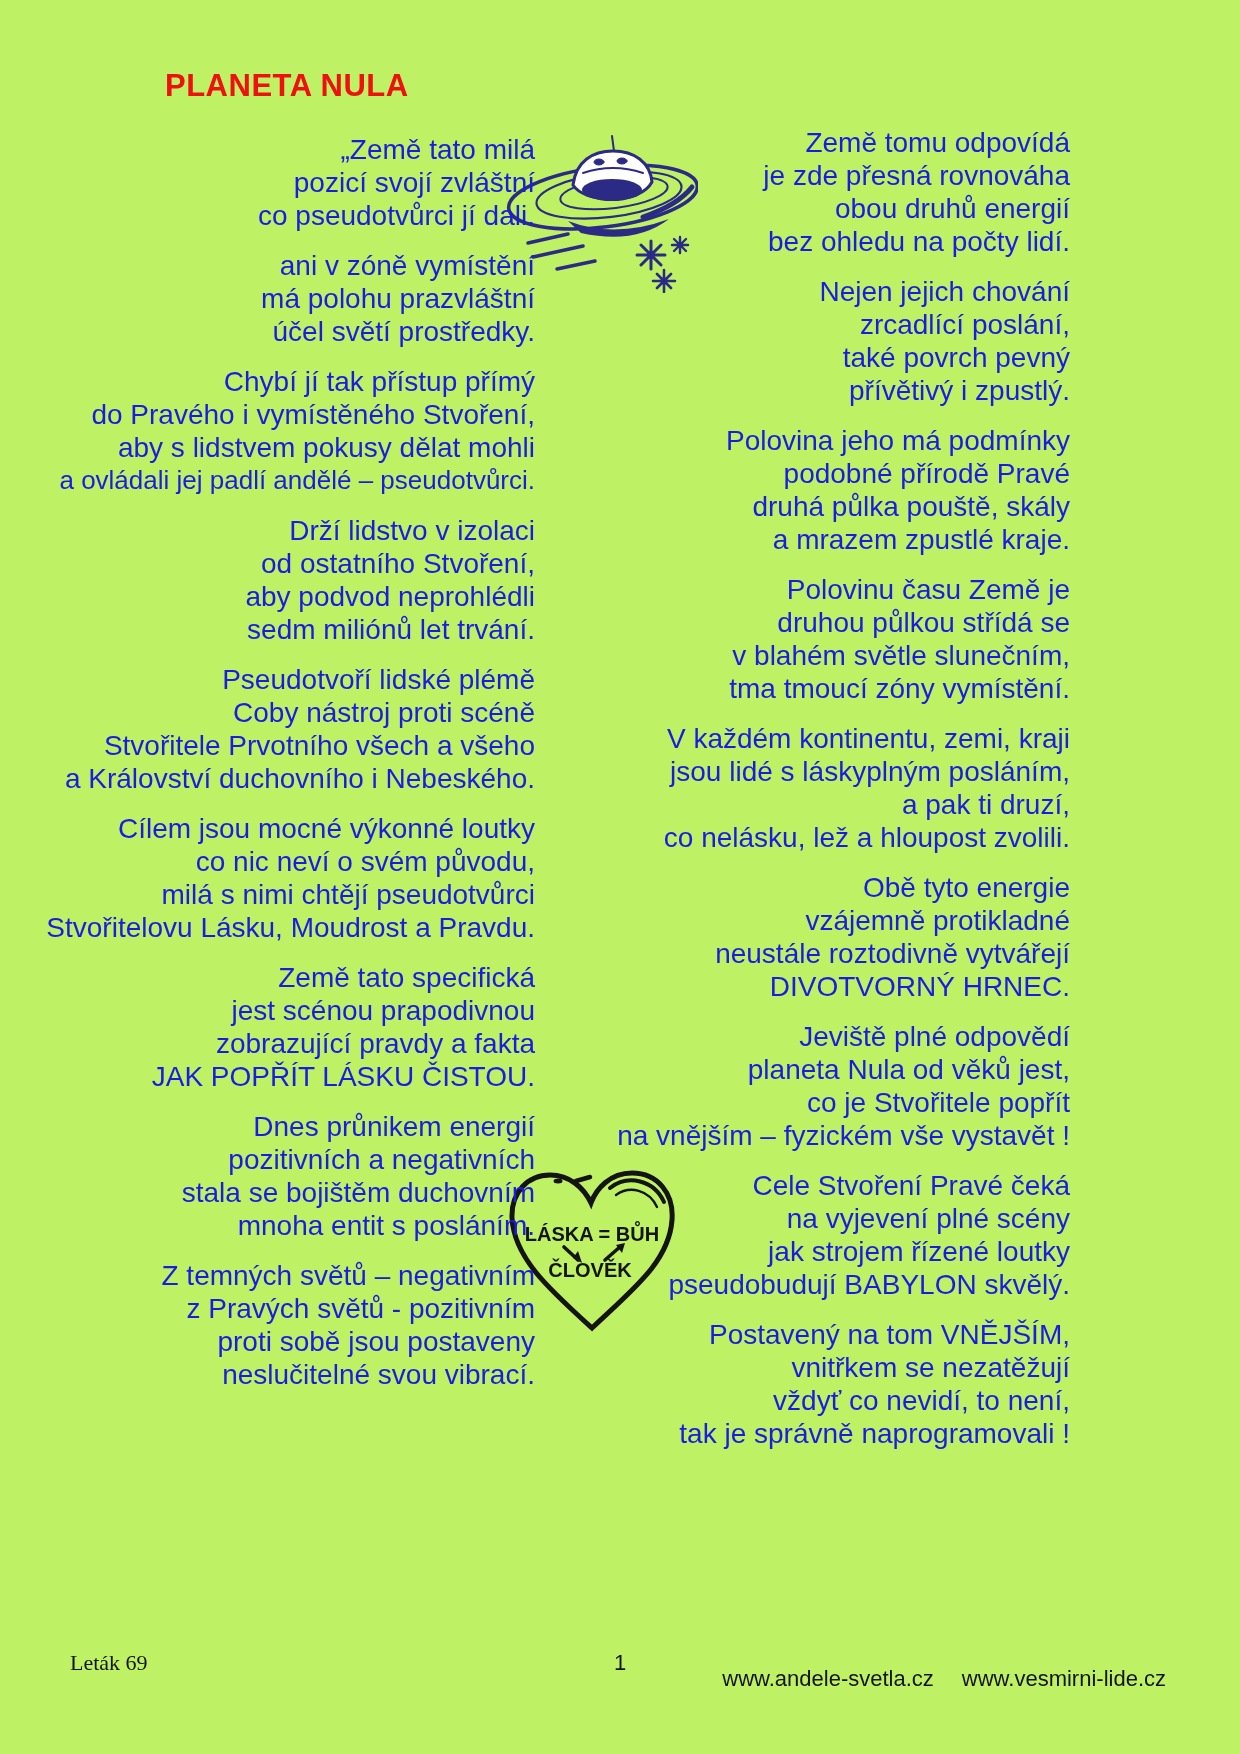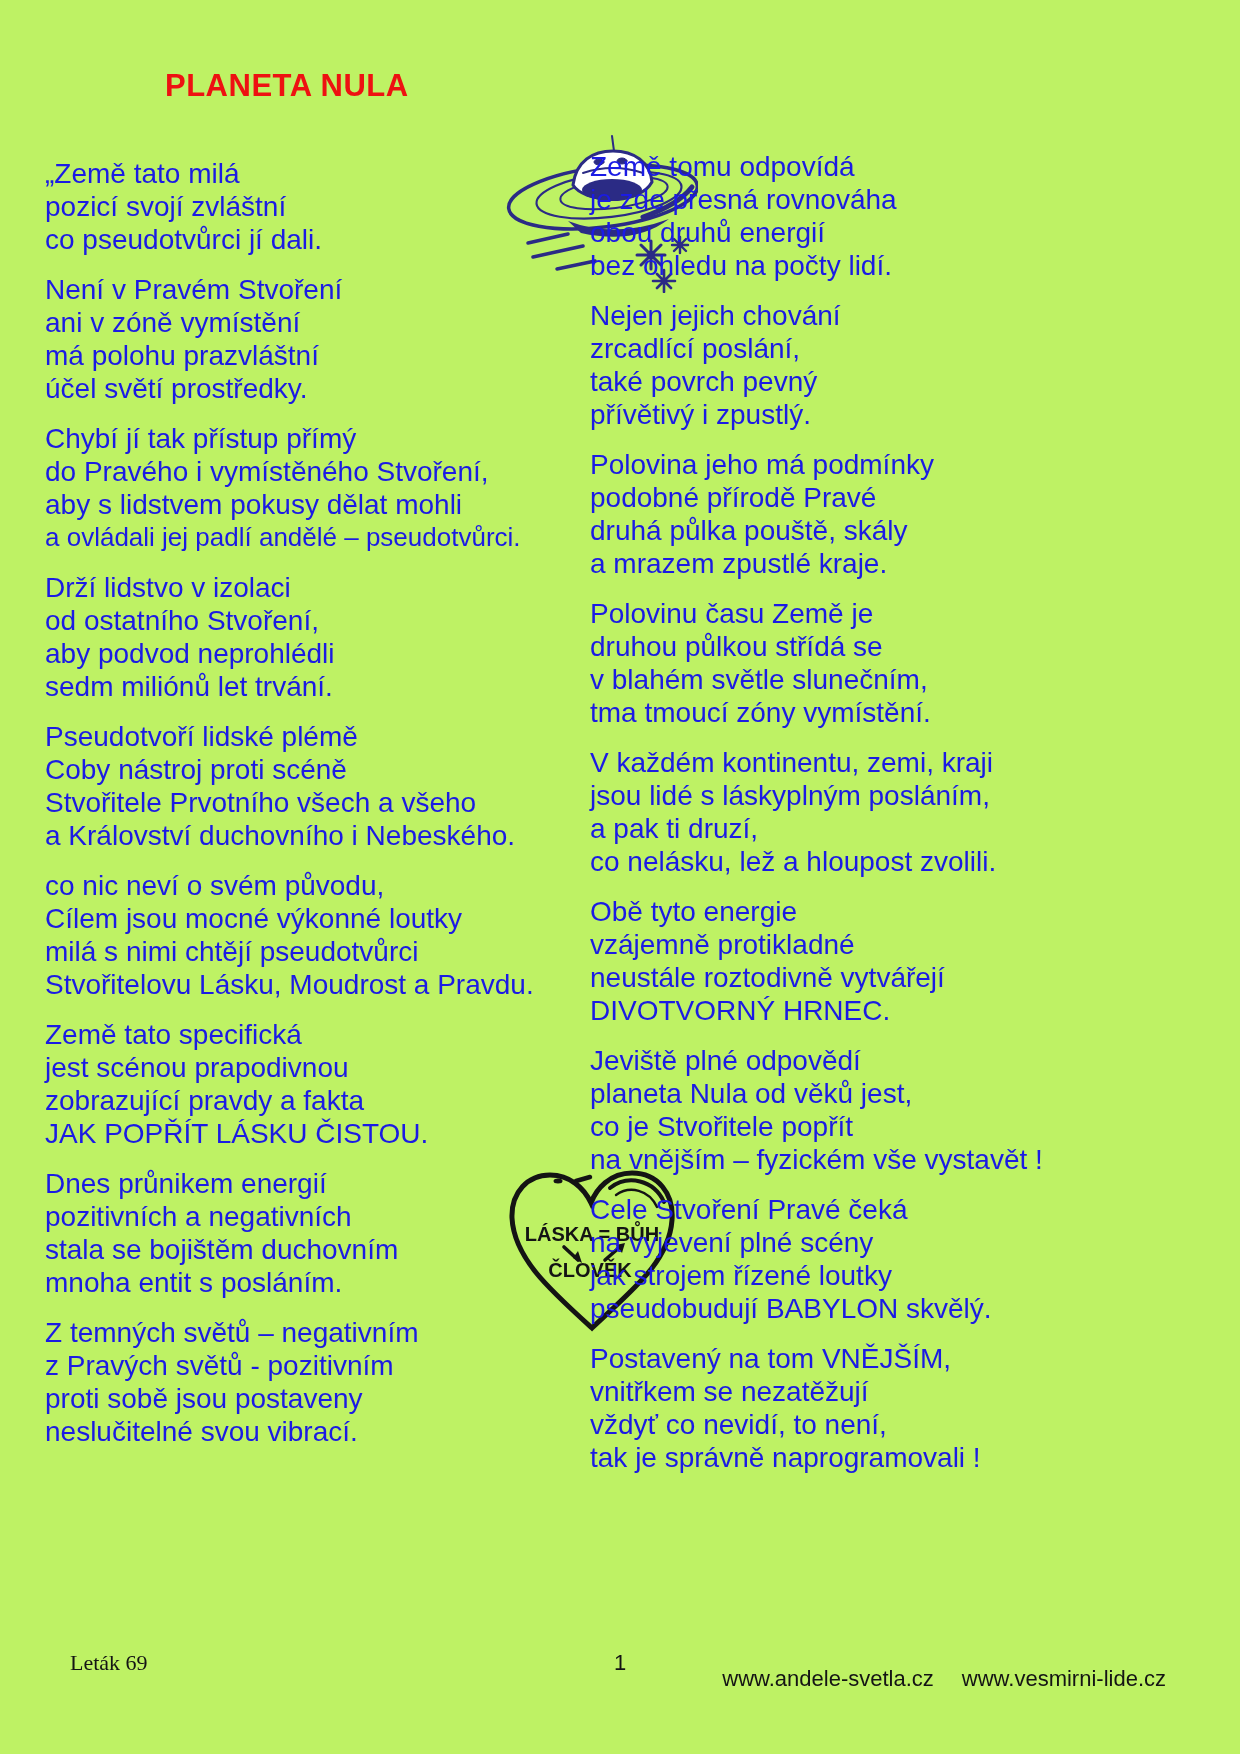--- a/index.html
+++ b/index.html
@@ -14,25 +14,24 @@
   .doc-title{
     position:absolute;
     left:165px;top:68px;
     font-size:31px;
     font-weight:bold;
     letter-spacing:0.5px;
     color:var(--title-color,#ee1111);
   }
   .poem-col{
     position:absolute;
-    text-align:left;
+    text-align:right;
     font-size:28px;
     line-height:33px;
     color:var(--poem-color,#1b1be4);
-    margin-top:24px;
   }
   .col-left{left:45px;top:133px;width:490px;}
   .col-right{left:590px;top:126px;width:480px;}
   .stanza{margin-bottom:17px;}
   .poem-line{white-space:nowrap;}
   .illus{position:absolute;}
   .ufo-box{left:473px;top:133px;width:225px;height:160px;}
   .heart-box{left:492px;top:1150px;width:200px;height:190px;}
   .footer{
     position:absolute;
@@ -111,21 +110,20 @@
     </svg>
   </div>
 
   <div class="poem-col col-left">
       <div class="stanza">
         <div class="poem-line">„Země tato milá</div>
         <div class="poem-line">pozicí svojí zvláštní</div>
         <div class="poem-line">co pseudotvůrci jí dali.</div>
       </div>
       <div class="stanza">
-        <div class="poem-line">Není v Pravém Stvoření</div>
         <div class="poem-line">ani v zóně vymístění</div>
         <div class="poem-line">má polohu prazvláštní</div>
         <div class="poem-line">účel světí prostředky.</div>
       </div>
       <div class="stanza">
         <div class="poem-line">Chybí jí tak přístup přímý</div>
         <div class="poem-line">do Pravého i vymístěného Stvoření,</div>
         <div class="poem-line">aby s lidstvem pokusy dělat mohli</div>
         <div class="poem-line" style="font-size: 26px;">a ovládali jej padlí andělé – pseudotvůrci.</div>
       </div>
@@ -135,22 +133,22 @@
         <div class="poem-line">aby podvod neprohlédli</div>
         <div class="poem-line">sedm miliónů let trvání.</div>
       </div>
       <div class="stanza">
         <div class="poem-line">Pseudotvoří lidské plémě</div>
         <div class="poem-line">Coby nástroj proti scéně</div>
         <div class="poem-line">Stvořitele Prvotního všech a všeho</div>
         <div class="poem-line">a Království duchovního i Nebeského.</div>
       </div>
       <div class="stanza">
+        <div class="poem-line">Cílem jsou mocné výkonné loutky</div>
         <div class="poem-line">co nic neví o svém původu,</div>
-        <div class="poem-line">Cílem jsou mocné výkonné loutky</div>
         <div class="poem-line">milá s nimi chtějí pseudotvůrci</div>
         <div class="poem-line">Stvořitelovu Lásku, Moudrost a Pravdu.</div>
       </div>
       <div class="stanza">
         <div class="poem-line">Země tato specifická</div>
         <div class="poem-line">jest scénou prapodivnou</div>
         <div class="poem-line">zobrazující pravdy a fakta</div>
         <div class="poem-line">JAK POPŘÍT LÁSKU ČISTOU.</div>
       </div>
       <div class="stanza">

